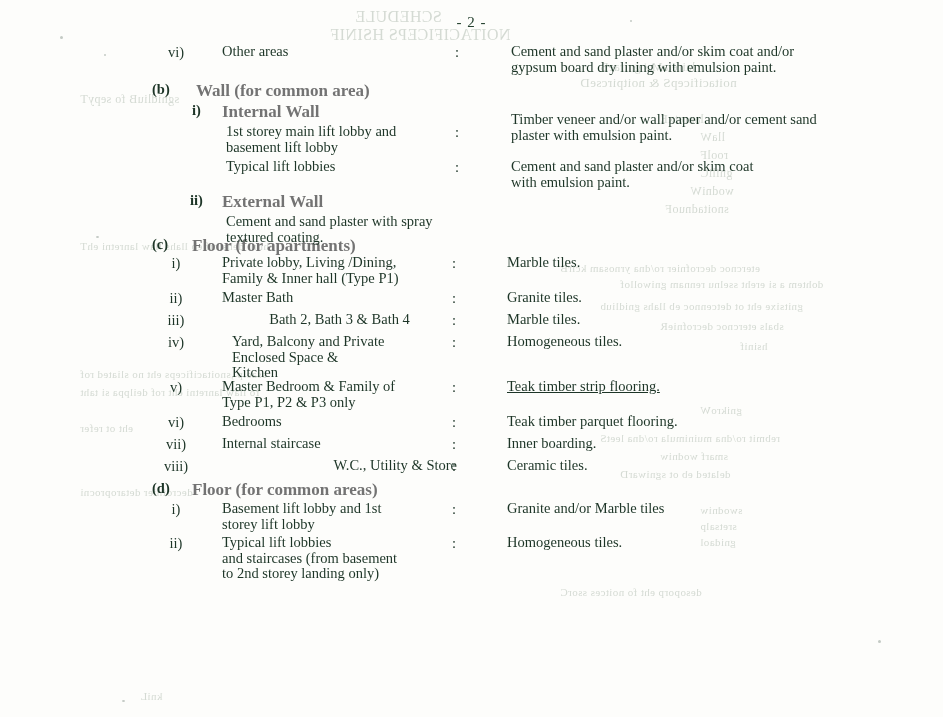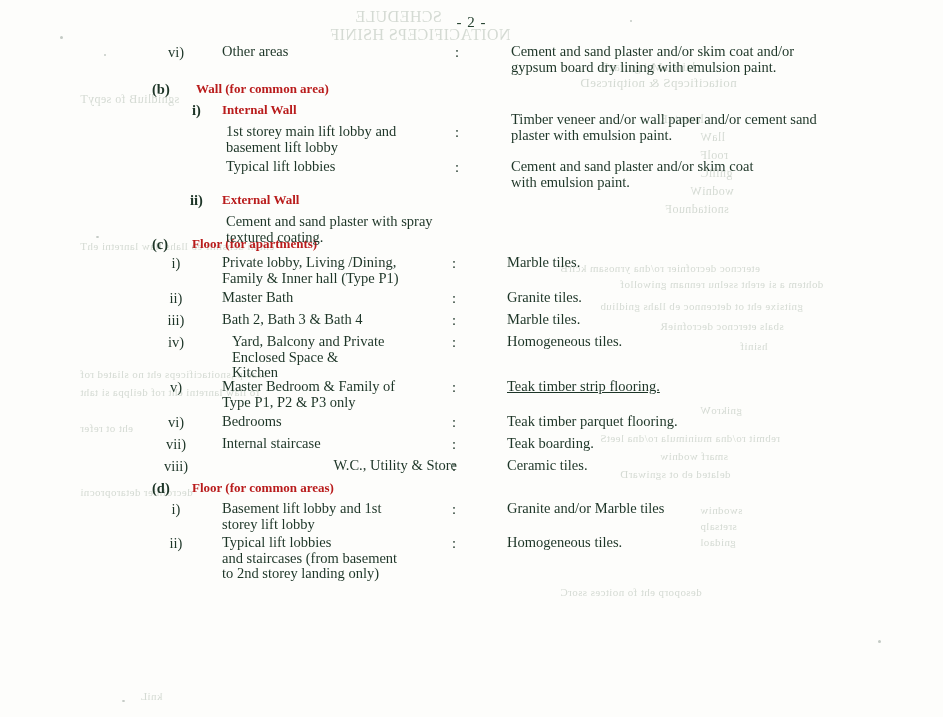--- a/index.html
+++ b/index.html
@@ -50,22 +50,22 @@
   }
   .sec-label {
     position: absolute;
     font-weight: bold;
     font-size: 14.5px;
     color: #1d3527;
   }
   .sec-title {
     position: absolute;
     font-weight: bold;
-    font-size: 13px;
-    color: #b91c1c;
+    font-size: 17px;
+    color: #737373;
   }
   .num {
     position: absolute;
     font-size: 14.5px;
     text-align: center;
     color: #1d3527;
   }
   .item-text {
     position: absolute;
     font-size: 14.5px;
@@ -160,42 +160,42 @@
       <div class="num" style="top: 221px; left: 156px; width: 40px;">i)</div>
       <div class="item-text" style="top: 221px; left: 222px; width: 235px;">Private lobby, Living /Dining,
 Family &amp; Inner hall (Type P1)</div>
       <div class="colon" style="top: 221px; left: 452px;">:</div>
       <div class="desc" style="top: 221px; left: 507px; width: 400px;">Marble tiles.</div>
       <div class="num" style="top: 256px; left: 156px; width: 40px;">ii)</div>
       <div class="item-text" style="top: 256px; left: 222px; width: 235px;">Master Bath</div>
       <div class="colon" style="top: 256px; left: 452px;">:</div>
       <div class="desc" style="top: 256px; left: 507px; width: 400px;">Granite tiles.</div>
       <div class="num" style="top: 278px; left: 156px; width: 40px;">iii)</div>
-      <div class="item-text" style="top: 278px; left: 222px; width: 235px;">Bath 2, Bath 3 &amp; Bath 4</div>
+      <div class="item-text" style="top: 278px; left: 222px; width: 235px; text-align: center;">Bath 2, Bath 3 &amp; Bath 4</div>
       <div class="colon" style="top: 278px; left: 452px;">:</div>
       <div class="desc" style="top: 278px; left: 507px; width: 400px;">Marble tiles.</div>
       <div class="num" style="top: 300px; left: 156px; width: 40px;">iv)</div>
       <div class="item-text" style="top: 300px; left: 232px; width: 235px;">Yard, Balcony and Private
 Enclosed Space &amp;
 Kitchen</div>
       <div class="colon" style="top: 300px; left: 452px;">:</div>
       <div class="desc" style="top: 300px; left: 507px; width: 400px;">Homogeneous tiles.</div>
       <div class="num" style="top: 345px; left: 156px; width: 40px;">v)</div>
       <div class="item-text" style="top: 345px; left: 222px; width: 235px;">Master Bedroom &amp; Family of
 Type P1, P2 &amp; P3 only</div>
       <div class="colon" style="top: 345px; left: 452px;">:</div>
       <div class="desc" style="top: 345px; left: 507px; width: 400px; text-decoration: underline;">Teak timber strip flooring.</div>
       <div class="num" style="top: 380px; left: 156px; width: 40px;">vi)</div>
       <div class="item-text" style="top: 380px; left: 222px; width: 235px;">Bedrooms</div>
       <div class="colon" style="top: 380px; left: 452px;">:</div>
       <div class="desc" style="top: 380px; left: 507px; width: 400px;">Teak timber parquet flooring.</div>
       <div class="num" style="top: 402px; left: 156px; width: 40px;">vii)</div>
       <div class="item-text" style="top: 402px; left: 222px; width: 235px;">Internal staircase</div>
       <div class="colon" style="top: 402px; left: 452px;">:</div>
-      <div class="desc" style="top: 402px; left: 507px; width: 400px;">Teak boarding.</div>
+      <div class="desc" style="top: 402px; left: 507px; width: 400px;">Inner boarding.</div>
       <div class="num" style="top: 424px; left: 156px; width: 40px;">viii)</div>
       <div class="item-text" style="top: 424px; left: 222px; width: 235px; text-align: right;">W.C., Utility &amp; Store</div>
       <div class="colon" style="top: 424px; left: 452px;">:</div>
       <div class="desc" style="top: 424px; left: 507px; width: 400px;">Ceramic tiles.</div>
       <div class="num" style="top: 467px; left: 156px; width: 40px;">i)</div>
       <div class="item-text" style="top: 467px; left: 222px; width: 235px;">Basement lift lobby and 1st
 storey lift lobby</div>
       <div class="colon" style="top: 467px; left: 452px;">:</div>
       <div class="desc" style="top: 467px; left: 507px; width: 400px;">Granite and/or Marble tiles</div>
       <div class="num" style="top: 501px; left: 156px; width: 40px;">ii)</div>

